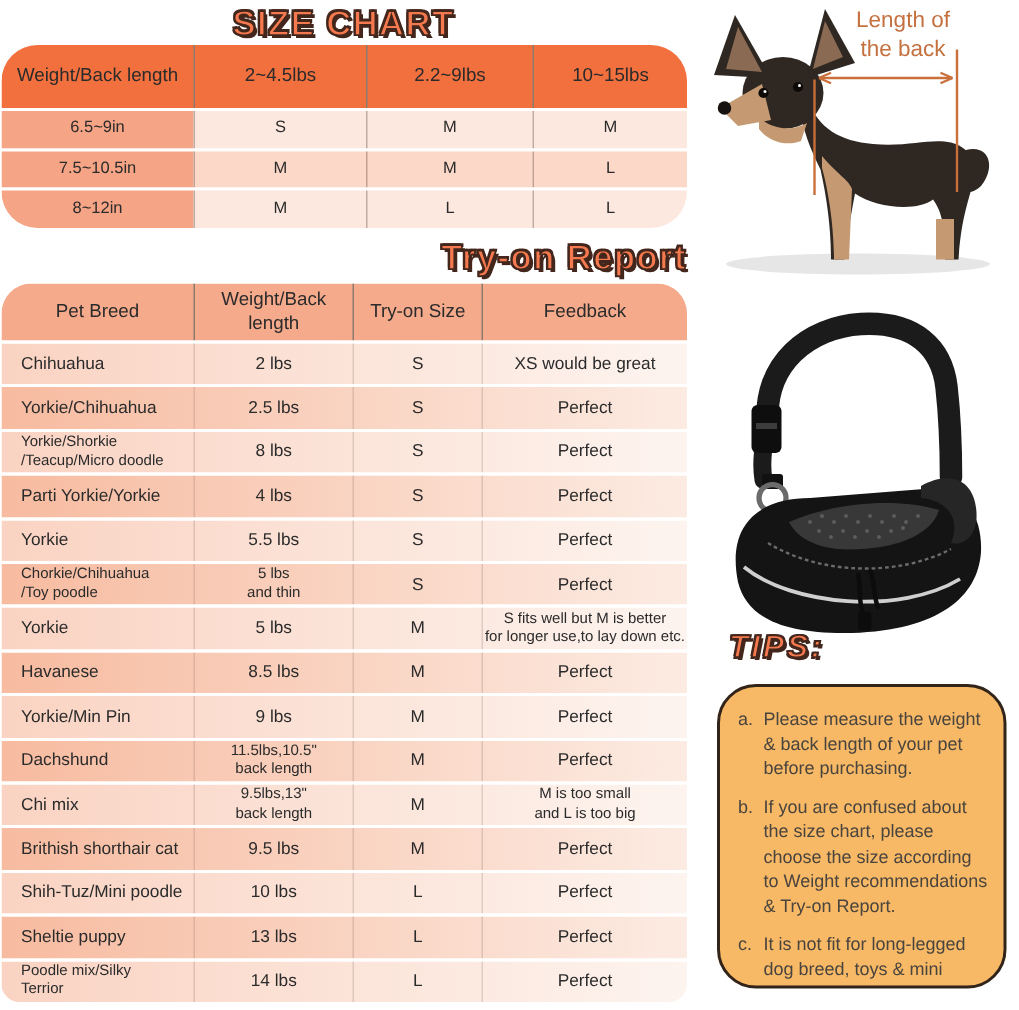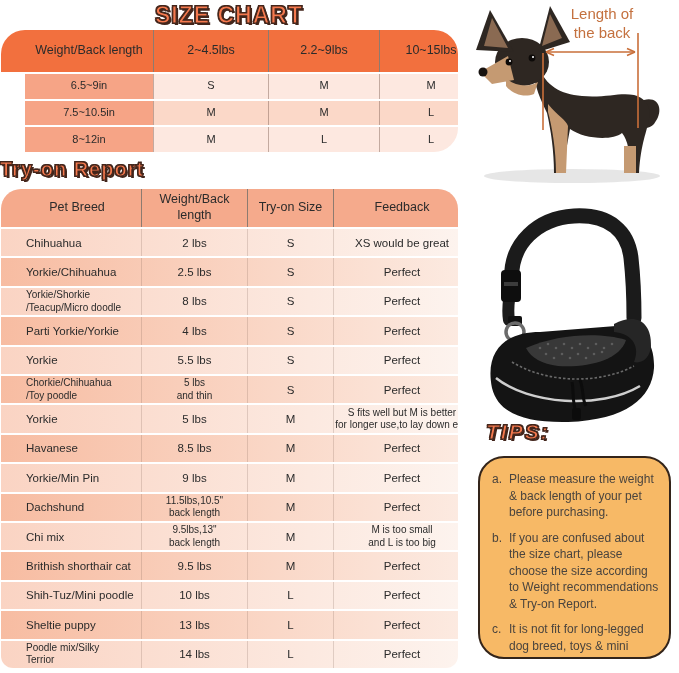--- a/index.html
+++ b/index.html
@@ -4,26 +4,26 @@
 <style>
   html,body{margin:0;padding:0;background:#fff;}
   #canvas{position:relative;width:679px;height:673px;background:#fff;overflow:hidden;
           font-family:"Liberation Sans",sans-serif;color:#2b2b2b;}
 
   
   .bubble{font-weight:800;color:#f5794e;letter-spacing:1px;
           -webkit-text-stroke:1.1px #43261c;
           text-shadow:-1px -1px 0 #43261c,1px -1px 0 #43261c,-1px 1px 0 #43261c,2px 2px 0 #43261c;}
   #size-title{position:absolute;top:2px;left:0;width:458px;text-align:center;font-size:23px;}
-  #tryon-title{position:absolute;top:158px;left:0;width:458px;text-align:left;font-size:20px;}
+  #tryon-title{position:absolute;top:158px;left:0;width:458px;text-align:right;font-size:23px;}
   #tips-title{position:absolute;top:420px;left:486px;font-size:21px;font-style:italic;letter-spacing:2px;}
 
   
   .tbl{position:absolute;left:1px;width:457px;display:flex;flex-direction:column;overflow:hidden;}
-  .trow{display:grid;align-items:center;padding-left:24px;}
+  .trow{display:grid;align-items:center;}
   .trow.body{border-top:2px solid #fff;}
   .cell{height:100%;display:flex;align-items:center;justify-content:center;
         text-align:center;white-space:pre-line;line-height:1.25;}
   .cell.two-line{font-size:10px;}
 
   
   #size-table{top:30px;height:122px;border-radius:24px;}
   #size-table .trow{grid-template-columns:128px 115px 111px 103px;}
   #size-table .head{height:42px;background:#f2703e;font-size:12.5px;}
   #size-table .body{flex:1;font-size:11px;}

